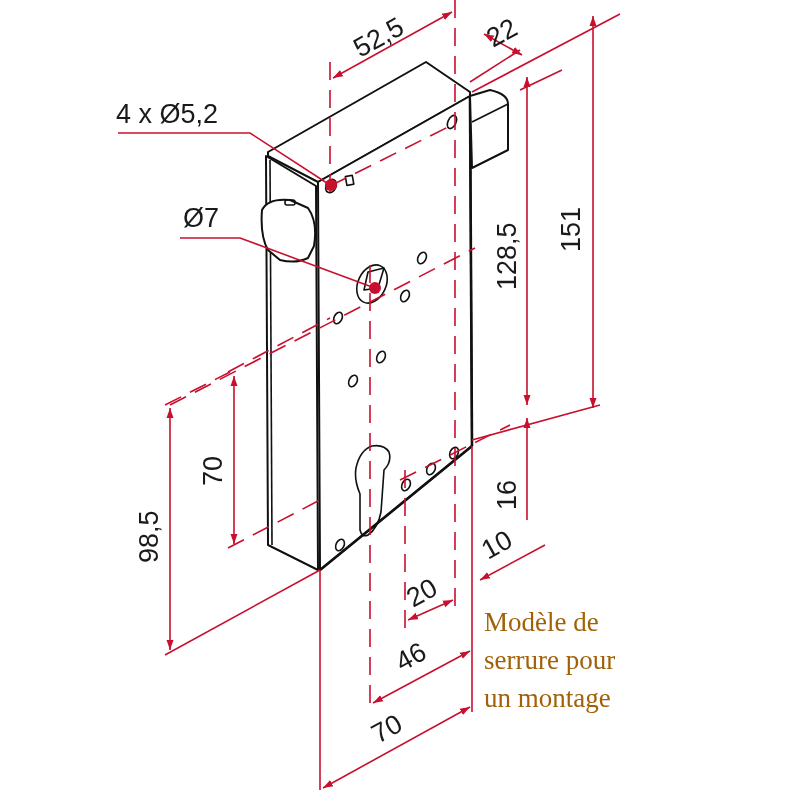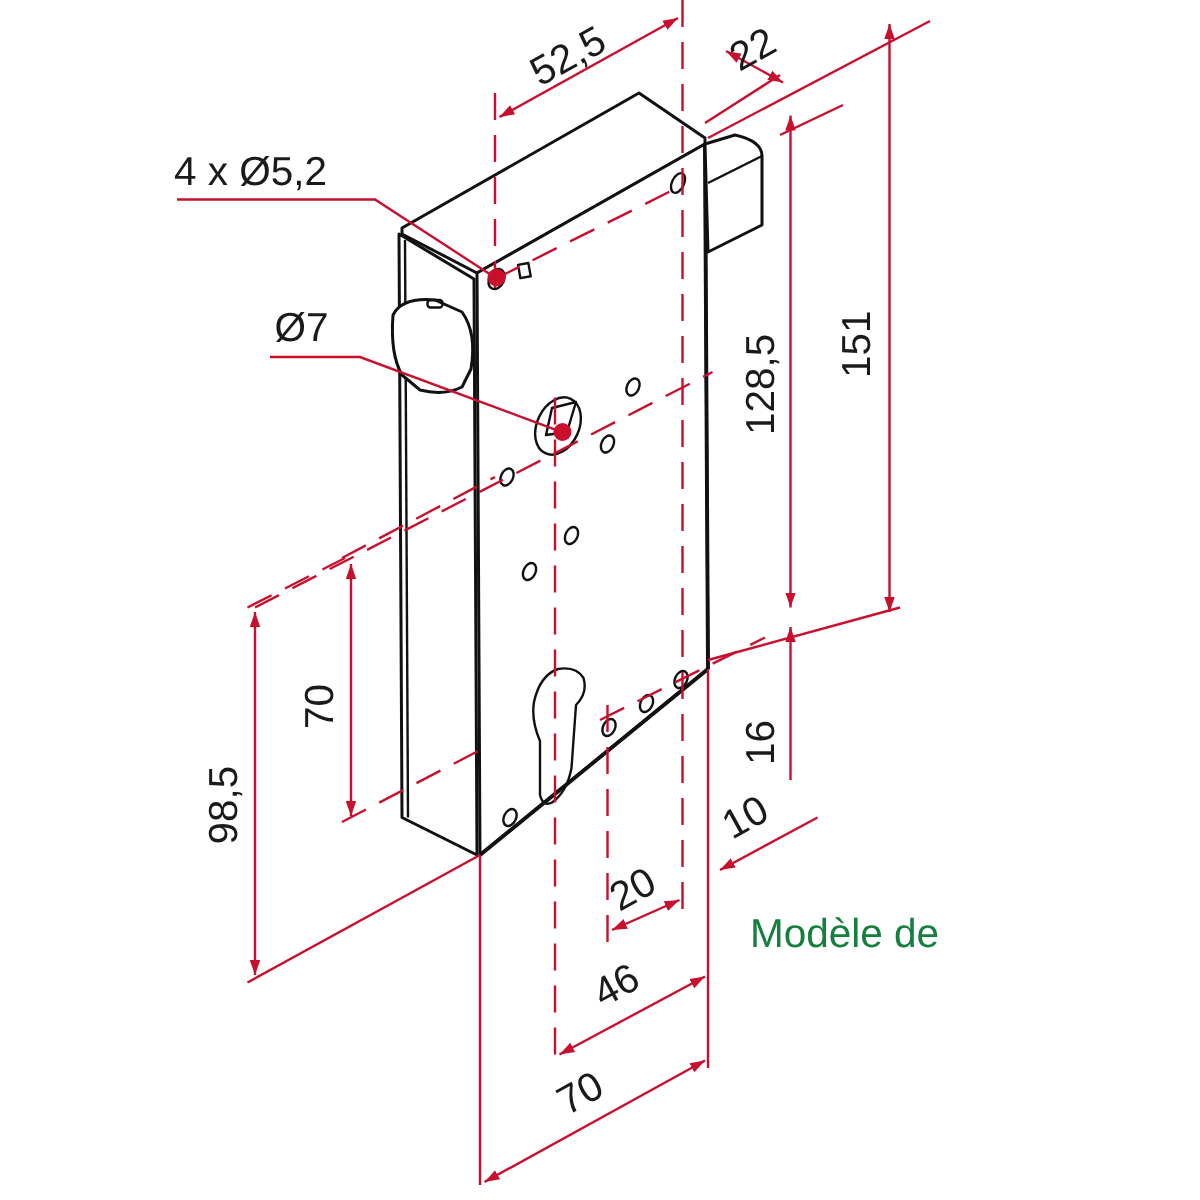--- a/index.html
+++ b/index.html
@@ -1,19 +1,19 @@
 <!DOCTYPE html>
 <html><head>
   <meta charset="utf-8">
   <style>
     html, body { margin: 0; padding: 0; background: #ffffff; }
     body { width: 800px; height: 800px; position: relative; overflow: hidden; font-family: "Liberation Sans", sans-serif; }
     svg { position: absolute; left: 0; top: 0; }
     .dim { fill: #1a1a1a; font-family: "Liberation Sans", sans-serif; font-size: 27px; }
-    .note { position: absolute; left: 500px; top: 603px; width: 230px; font-size: 27px; line-height: 38px; color: #15803d; font-family: Liberation Sans, sans-serif; }
+    .note { position: absolute; left: 484px; top: 603px; width: 230px; font-size: 27px; line-height: 38px; color: #a16207; font-family: Liberation Serif, serif; }
     .note div { white-space: nowrap; }
     .red { stroke: #c8102e; fill: none; stroke-width: 1.6; }
     .redd { stroke: #c8102e; fill: none; stroke-width: 1.6; stroke-dasharray: 18 10; }
     .blk { stroke: #111; fill: #fff; stroke-width: 2; stroke-linejoin: round; }
     .blkn { stroke: #111; fill: none; stroke-width: 1.6; stroke-linejoin: round; }
     .arrow { fill: #c8102e; }
   </style>
 </head>
 <body>
 
@@ -123,13 +123,15 @@
     <text class="dim" x="516" y="510" transform="rotate(-90 516 510)">16</text>
     <text class="dim" x="488" y="560" transform="rotate(-29 488 560)">10</text>
     <text class="dim" x="413" y="608" transform="rotate(-29 413 608)">20</text>
     <text class="dim" x="402" y="672" transform="rotate(-29 402 672)">46</text>
     <text class="dim" x="378" y="744" transform="rotate(-29 378 744)">70</text>
   </g>
 </svg>
 
 <div class="note">
   <div>Modèle de</div>
+  <div>serrure pour</div>
+  <div>un montage</div>
 </div>
 
 </body></html>

